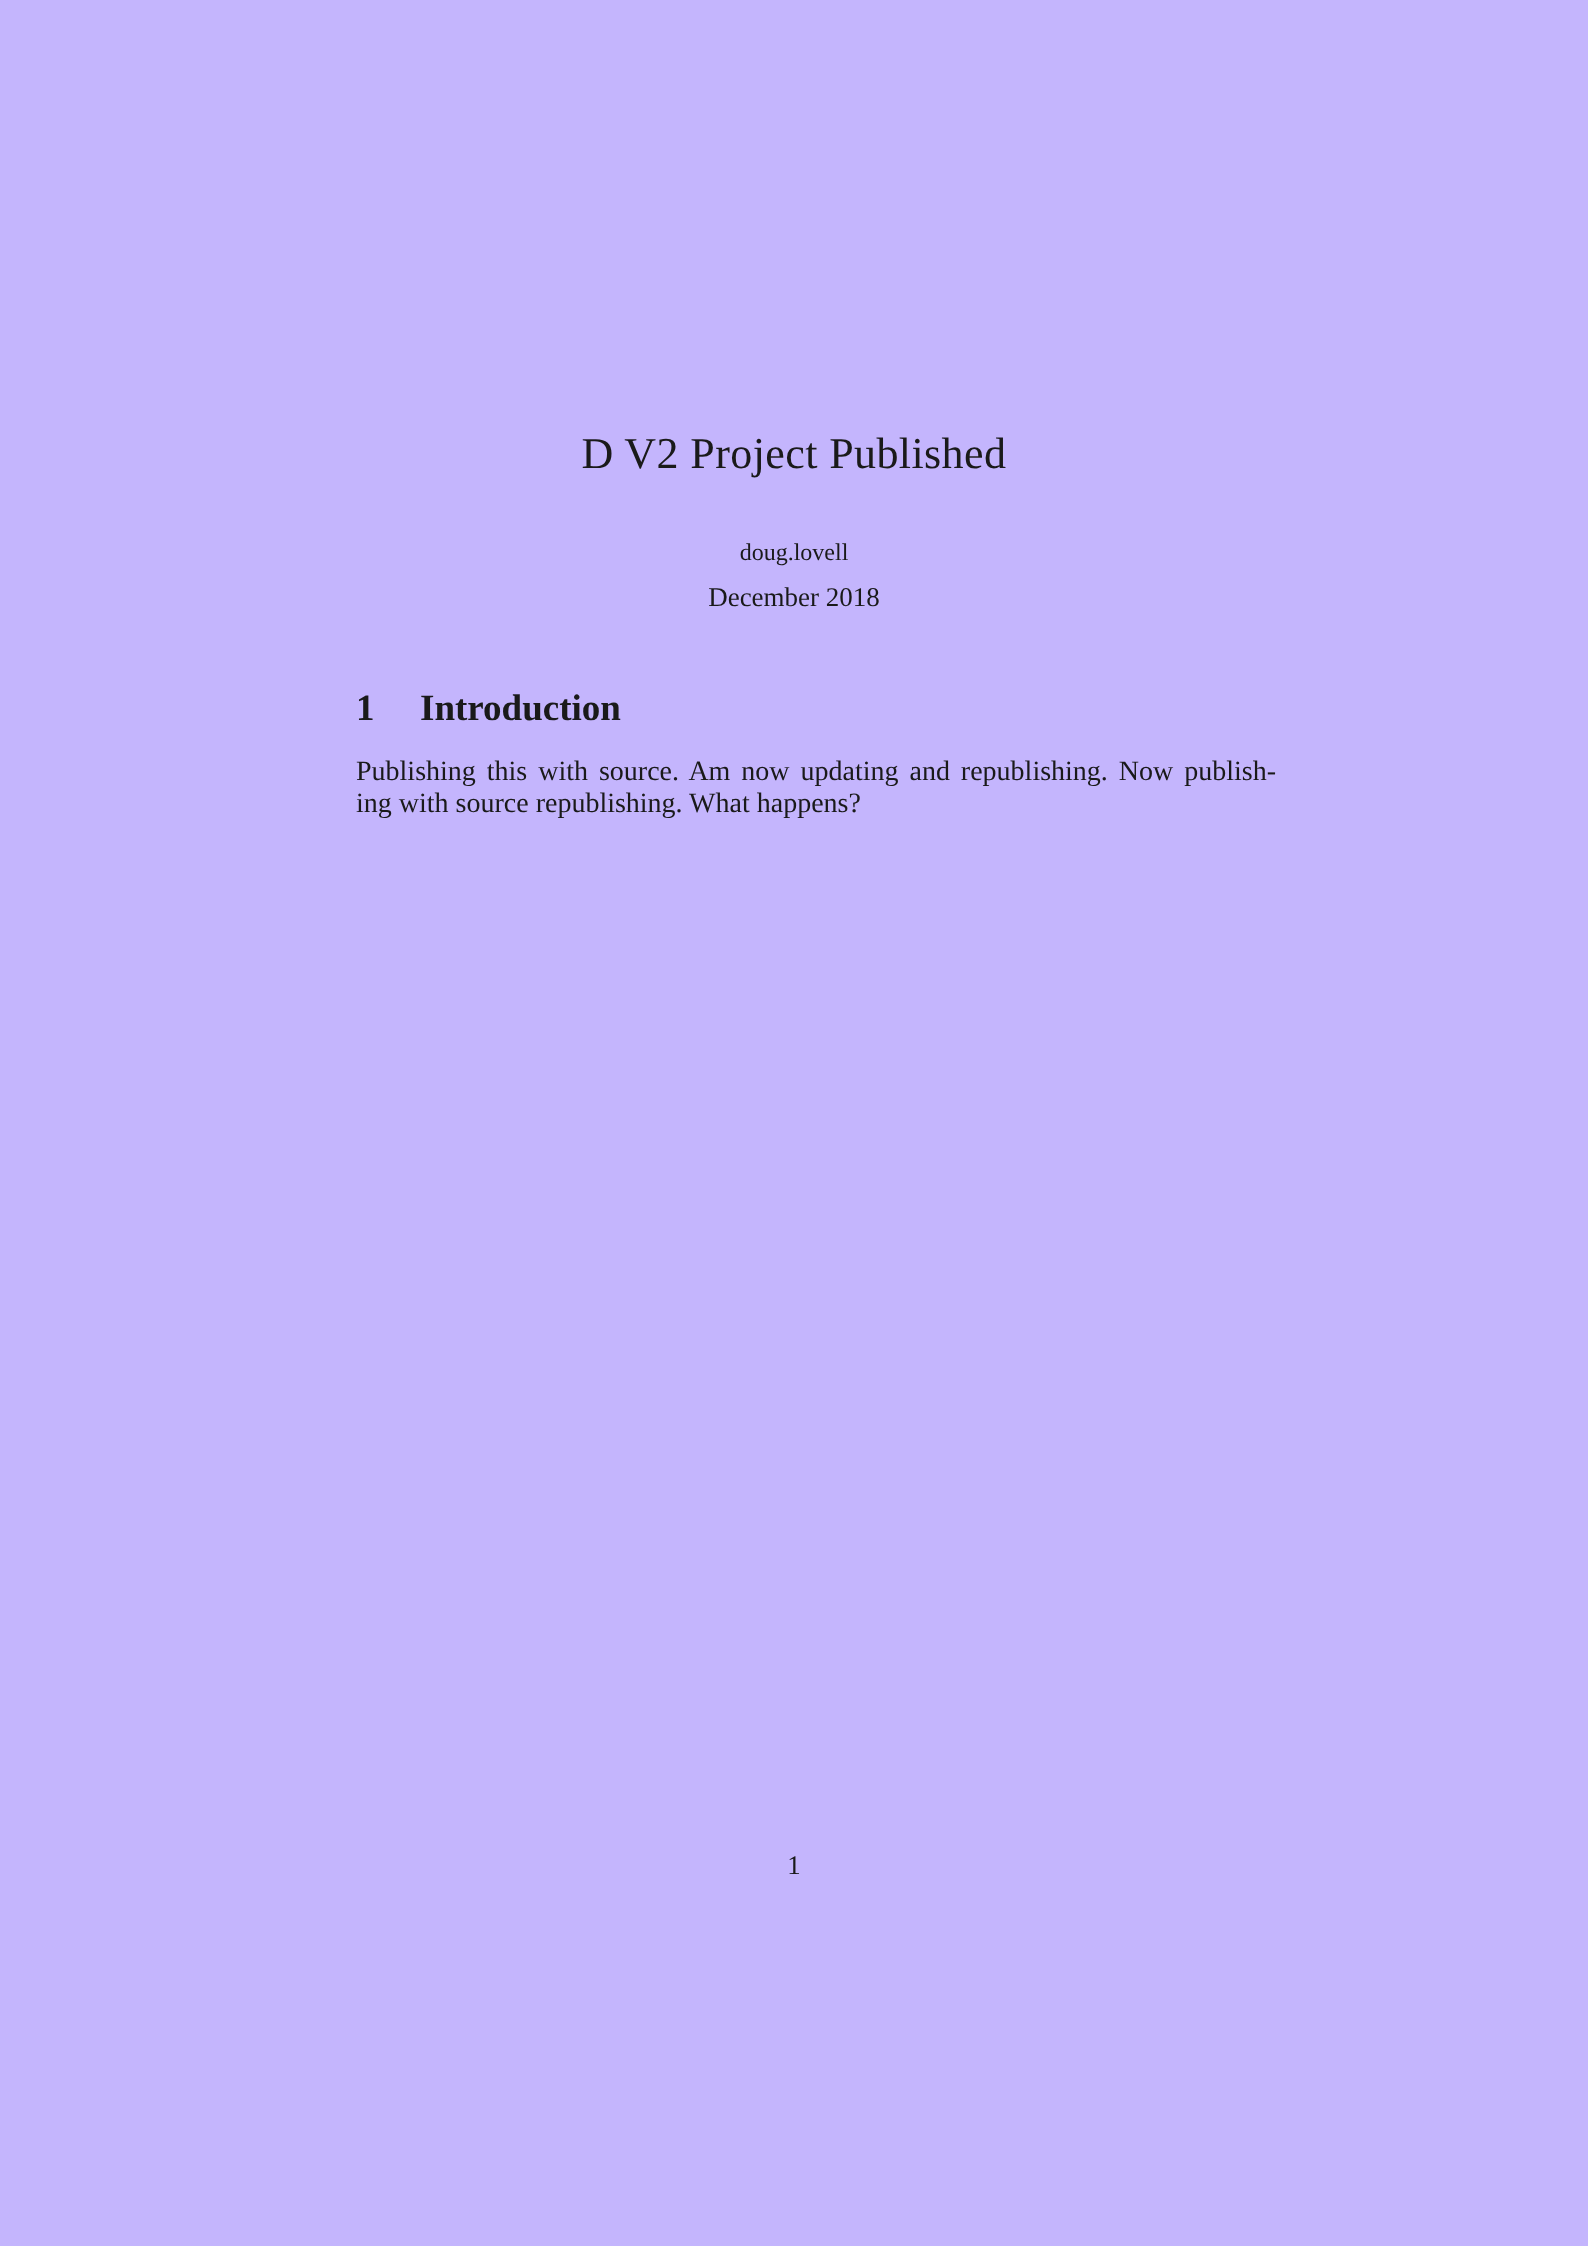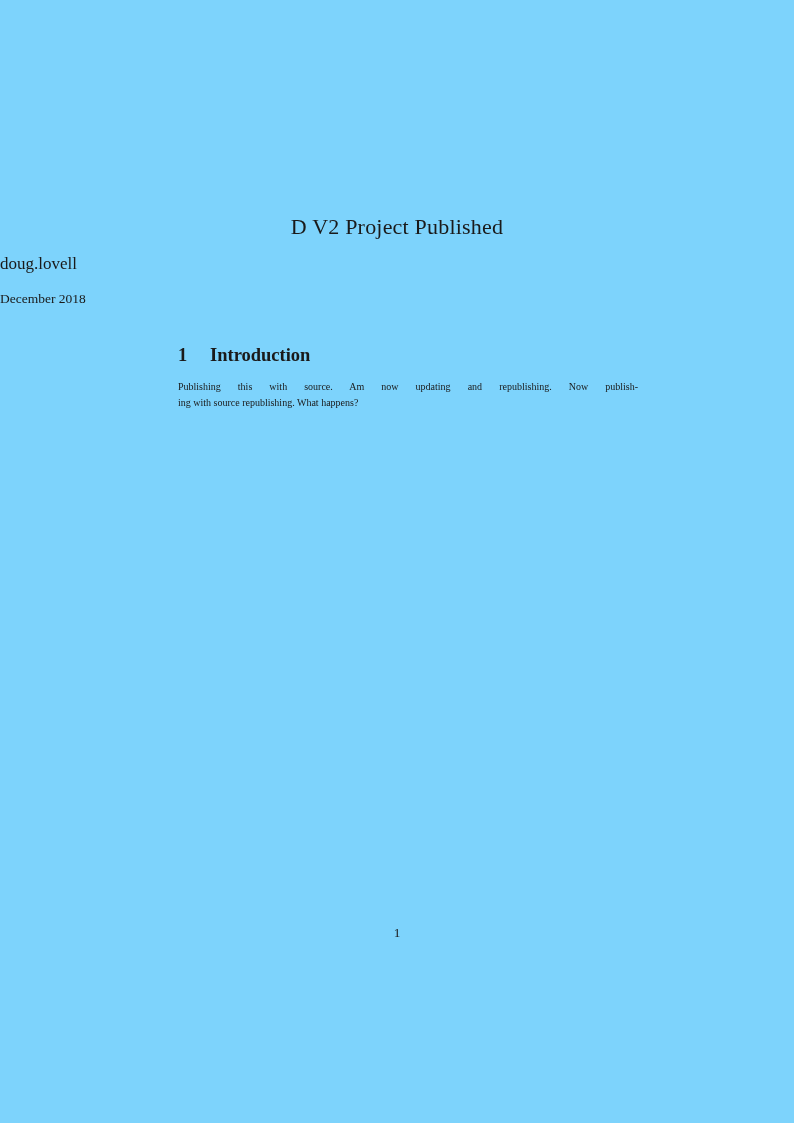--- a/index.html
+++ b/index.html
@@ -4,52 +4,54 @@
 <style>
   html, body {
     margin: 0;
     padding: 0;
     background: #ffffff;
   }
   .page {
     position: relative;
     width: 794px;
     height: 1123px;
-    background: #7dd3fc;
+    background: #c4b5fd;
     font-family: "Liberation Serif", "DejaVu Serif", serif;
     color: #1a1a1a;
     overflow: hidden;
   }
   .title-block {
     position: absolute;
     top: 214px;
     left: 0;
     width: 100%;
     text-align: center;
   }
   .doc-title {
     font-size: 22px;
     font-weight: 400;
     letter-spacing: 0.2px;
     line-height: 26px;
     margin: 0;
   }
   .doc-author {
     position: absolute;
-    top: 256px;
+    top: 268px;
     left: 0;
     width: 100%;
-    font-size: 17px;
+    text-align: center;
+    font-size: 12px;
     line-height: 16px;
   }
   .doc-date {
     position: absolute;
     top: 291px;
     left: 0;
     width: 100%;
+    text-align: center;
     font-size: 13.5px;
     line-height: 16px;
   }
   .section-heading {
     position: absolute;
     top: 344px;
     left: 178px;
     width: 460px;
     font-size: 18.5px;
     font-weight: 700;
@@ -58,21 +60,21 @@
   }
   .section-number {
     width: 32px;
     flex: 0 0 auto;
   }
   .body-paragraph {
     position: absolute;
     top: 379px;
     left: 178px;
     width: 460px;
-    font-size: 10px;
+    font-size: 14px;
     line-height: 16.4px;
   }
   .body-line-justified {
     text-align: justify;
     text-align-last: justify;
     white-space: normal;
   }
   .body-line {
     text-align: left;
   }

